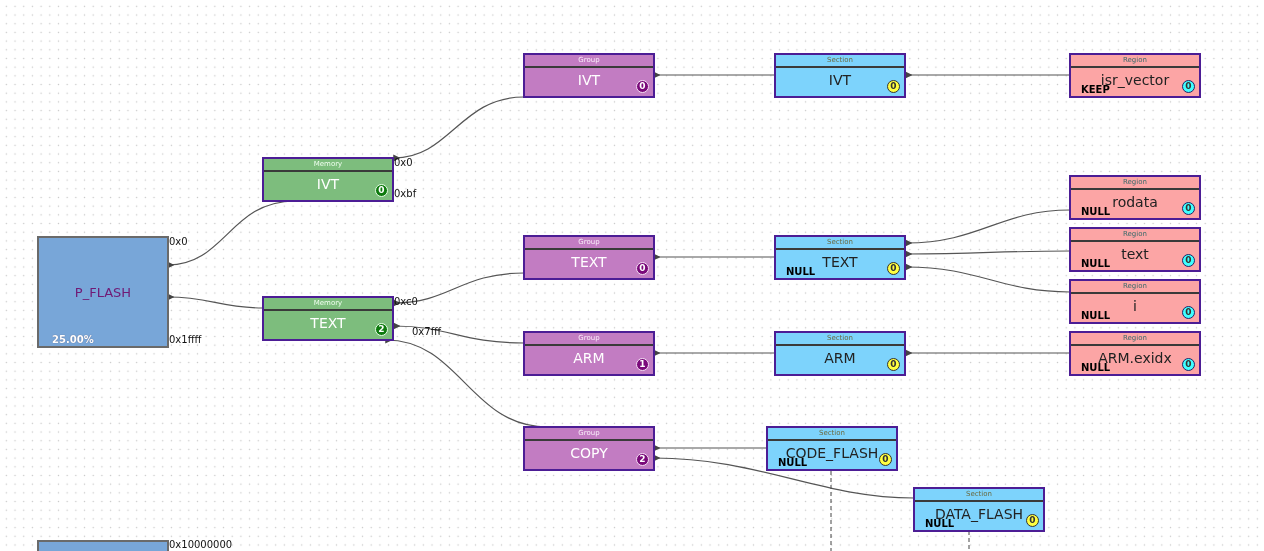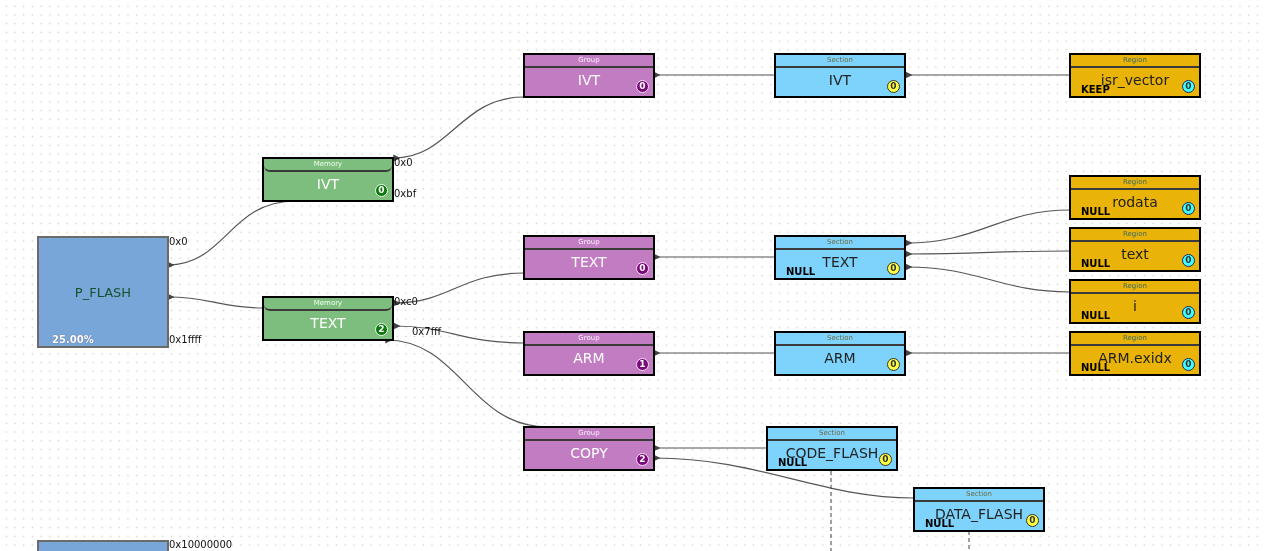--- a/index.html
+++ b/index.html
@@ -7,51 +7,51 @@
     width:1264px; height:551px; overflow:hidden; position:relative;
     background-color:#ffffff;
     background-image: radial-gradient(circle, #c8c8c8 0.8px, transparent 1px);
     background-size: 8.7px 8.7px;
     background-position: 2px 2px;
     font-family: "DejaVu Sans", sans-serif;
   }
   #edges { position:absolute; left:0; top:0; width:1264px; height:551px; pointer-events:none; }
   .node {
     position:absolute; box-sizing:border-box;
-    border:2px solid #000000;
+    border:2px solid #4c1d95;
     cursor:pointer;
   }
   .node .hdr {
     height:11px; line-height:10px; font-size:7px; text-align:center;
     border-bottom:2px solid #3a3a3a; box-sizing:content-box;
   }
   .node .title { position:absolute; left:0; right:0; text-align:center; font-size:14px; }
   .node .flag { position:absolute; left:10px; bottom:1px; font-size:10px; font-weight:bold; color:#000; }
   .node .badge {
     position:absolute; right:4px; bottom:3px; width:13px; height:13px; border-radius:50%;
     box-sizing:border-box; font-size:9px; line-height:11px; text-align:center; font-weight:bold;
   }
   .memory { background:#7dbd7d; }
-  .memory .hdr { color:#f0fff0;border-radius:6px; }
+  .memory .hdr { color:#f0fff0; }
   .memory .title { color:#ffffff; top:17px; }
   .memory .badge { background:#0e7a0e; color:#fff; border:1.5px solid #e8ffe8; }
   .group { background:#c27cc2; }
   .group .hdr { color:#fbeffb; }
   .group .title { color:#ffffff; top:17px; }
   .group .badge { background:#7a0a7a; color:#fff; border:1.5px solid #f5e0f5; }
   .section { background:#7dd3fc; }
   .section .hdr { color:#6a6a40; }
   .section .title { color:#222; top:17px; }
   .section .badge { background:#ffff40; color:#333; border:1.5px solid #333; }
-  .region { background:#eab308; }
+  .region { background:#fca5a5; }
   .region .hdr { color:#3a6a6a; }
   .region .title { color:#222; top:17px; }
   .region .badge { background:#40ffff; color:#333; border:1.5px solid #226; }
   .pflash { background:#78a6d8; border:2px solid #6a6a6a; position:absolute; box-sizing:border-box; cursor:pointer; }
-  .pflash .title { position:absolute; left:0; right:0; top:47px; text-align:center; color:#14532d; font-size:13px; }
+  .pflash .title { position:absolute; left:0; right:0; top:47px; text-align:center; color:#701a75; font-size:13px; }
   .pflash .pct { position:absolute; left:13px; bottom:1px; color:#fff; font-size:10px; font-weight:bold; text-shadow:0 0 1px #557; }
   .addr { position:absolute; font-size:10px; color:#111; font-family:"DejaVu Sans", sans-serif; }
 </style>
 </head>
 <body>
 
 <svg id="edges" xmlns="http://www.w3.org/2000/svg">
   <defs>
     <marker id="arr" viewBox="0 0 10 10" refX="9" refY="5" markerWidth="6" markerHeight="6" orient="auto">
       <path d="M10,0 L0,5 L10,10 z" fill="#444"></path>

